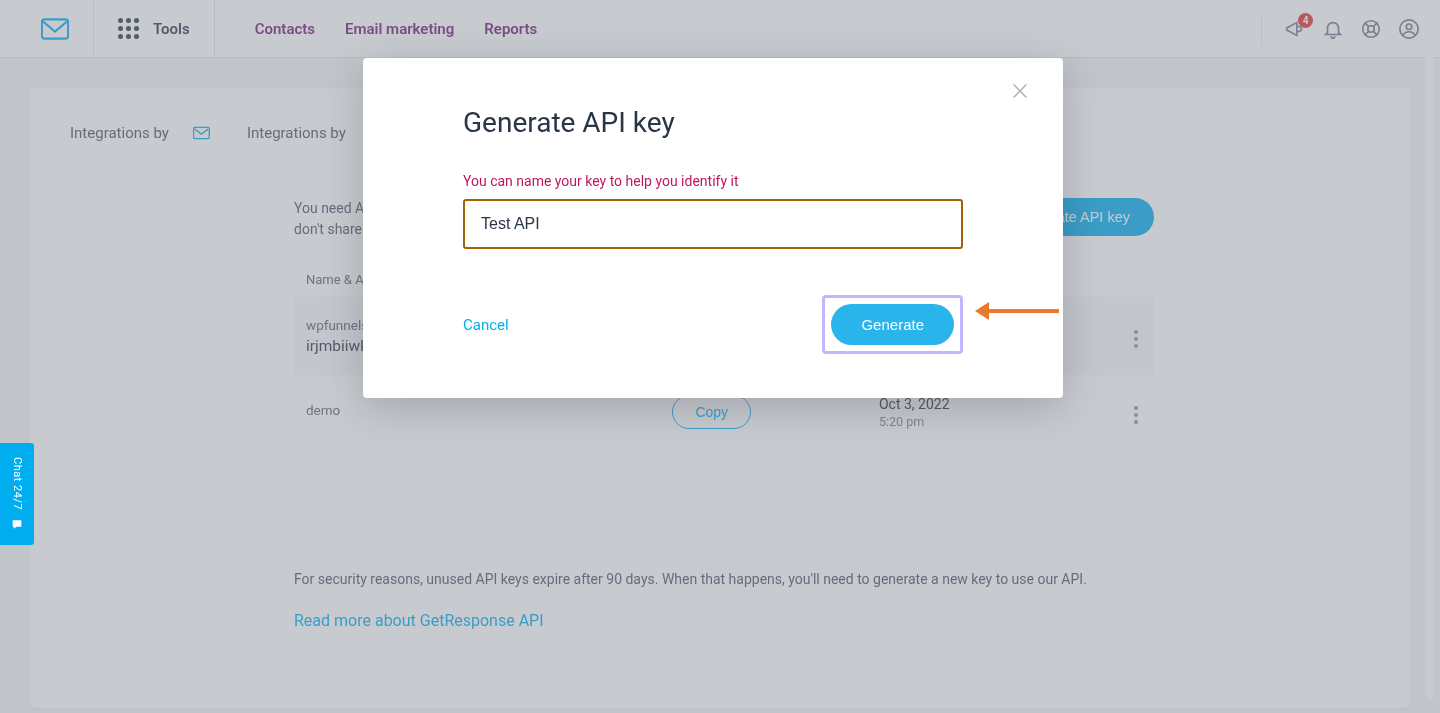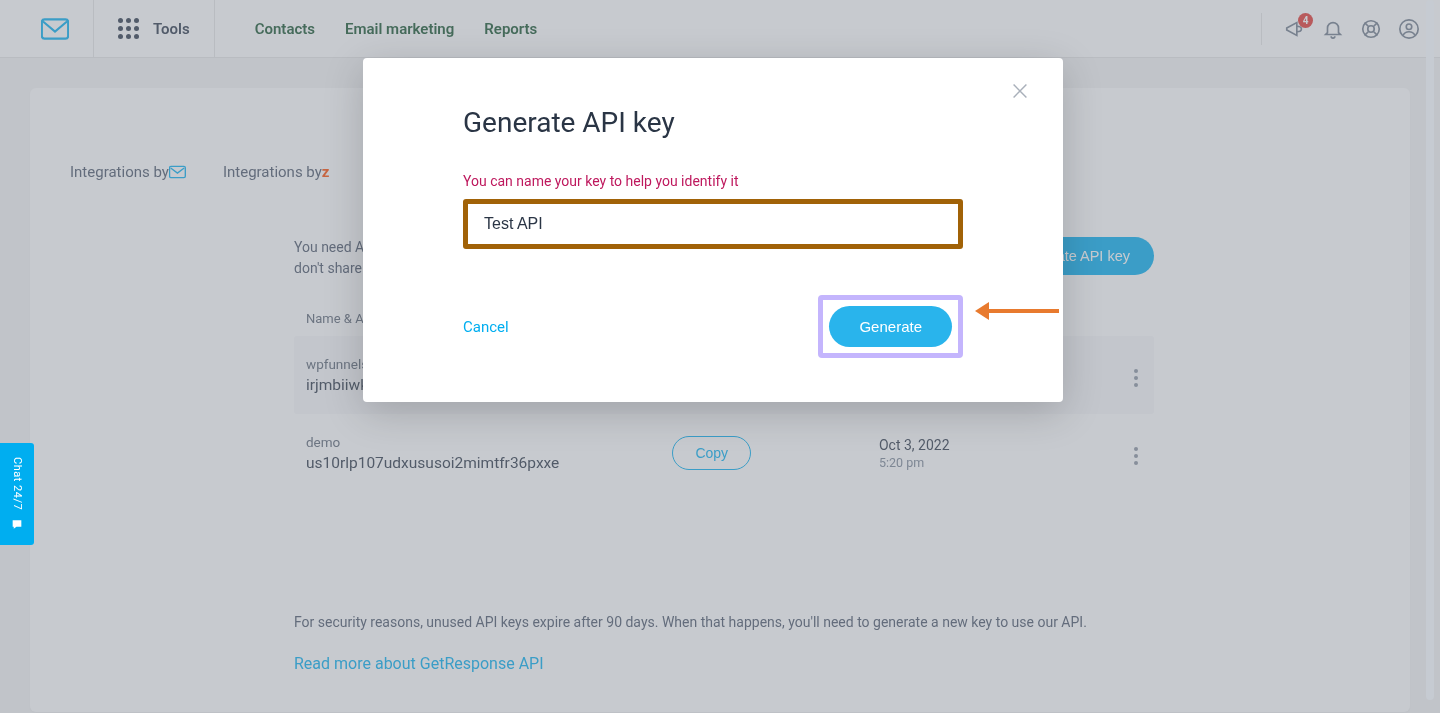--- a/index.html
+++ b/index.html
@@ -41,42 +41,42 @@
     }
     .apps-icon {
       display: grid;
       grid-template-columns: repeat(3, 5px);
       grid-template-rows: repeat(3, 5px);
       gap: 3px;
     }
     .apps-icon span { width: 5px; height: 5px; background: #2a3648; border-radius: 50%; }
     .tools-text { font-size: 15px; font-weight: 600; color: #2a3648; }
     .nav-links { display: flex; gap: 30px; padding-left: 40px; }
-    .nav-link { font-size: 15px; font-weight: 600; color: #14532d; cursor: pointer; text-align: center; }
+    .nav-link { font-size: 15px; font-weight: 600; color: #701a75; cursor: pointer; text-align: center; }
     .nav-right { margin-left: auto; display: flex; align-items: center; gap: 16px; }
     .nav-right .bar { width: 1px; height: 32px; background: #e5e5e5; margin-right: 6px; }
     .nav-icon { width: 22px; height: 22px; color: #6f7b8a; cursor: pointer; position: relative; }
     .badge {
       position: absolute; top: -5px; right: -7px;
       background: #e3342f; color: #fff; font-size: 10px; font-weight: 700;
       border-radius: 50%; width: 15px; height: 15px;
       display: flex; align-items: center; justify-content: center;
     }
 
     
     .page-card {
       margin: 30px 30px 0;
       background: #fff;
       border-radius: 6px;
       min-height: 620px;
       padding: 36px 40px;
       box-shadow: 0 1px 3px rgba(0,0,0,0.04);
     }
     .tabs { display: flex; gap: 36px; font-size: 15px; color: #4a5568; }
-    .tab { display: flex; align-items: center; gap: 0; cursor: pointer; margin-top: 39px; }
+    .tab { display: flex; align-items: center; gap: 24px; cursor: pointer; }
     .tab svg { width: 18px; height: 14px; }
     .tab .zap { color: #ff4a00; font-weight: 700; font-size: 15px; }
     .api-info {
       margin: 56px 0 0 224px;
       max-width: 860px;
     }
     .api-info-row { display: flex; align-items: flex-start; justify-content: space-between; }
     .api-text { font-size: 14px; color: #4a5568; line-height: 1.5; max-width: 560px; }
     .gen-btn {
       background: #00aef0; color: #fff; border: none;
@@ -127,31 +127,31 @@
       padding: 48px 100px 44px;
     }
     .modal-close {
       position: absolute; top: 22px; right: 32px;
       width: 22px; height: 22px; cursor: pointer; color: #a9b0ba;
     }
     .modal-title { font-size: 28px; font-weight: 400; color: #2a3545; margin-bottom: 34px; }
     .modal-label { font-size: 14px; color: #be185d; margin-bottom: 10px; }
     .modal-input {
       width: 100%; height: 50px;
-      border: 5px solid #a16207; border-radius: 3px;
+      border: 2px solid #a16207; border-radius: 3px;
       padding: 0 16px; font-size: 16px; color: #2a3545;
       outline: none;
     }
     .modal-actions {
       display: flex; justify-content: space-between; align-items: center;
       gap: 40px; margin-top: 46px;
     }
     .cancel-link { color: #00aef0; font-size: 15px; cursor: pointer; }
     .generate-box {
-      border: 5px solid #c4b5fd;
+      border: 3px solid #c4b5fd;
       padding: 6px; border-radius: 4px;
       display: inline-block;
     }
     .generate-btn {
       background: #29b4ec; color: #fff; border: none;
       padding: 12px 30px; border-radius: 999px; font-size: 15px; cursor: pointer;
     }
     .arrow-annot {
       position: absolute;
       left: 975px; top: 302px;
@@ -292,21 +292,20 @@
             <span></span>
             <span></span>
             <span></span>
           </div>
       </div>
     </div>
 
     <div class="api-row">
       <div class="col-name">
         <div class="rname">demo</div>
-        <div class="rkey">us10rlp107udxususoi2mimtfr36pxxe</div>
       </div>
       <div class="col-key">
         <button class="copy-btn">Copy</button>
       </div>
       <div class="col-date">
         <div class="date-line">Oct 3, 2022</div>
         <div class="time-line">5:20 pm</div>
       </div>
       <div class="more-cell">
         <div class="dots">

